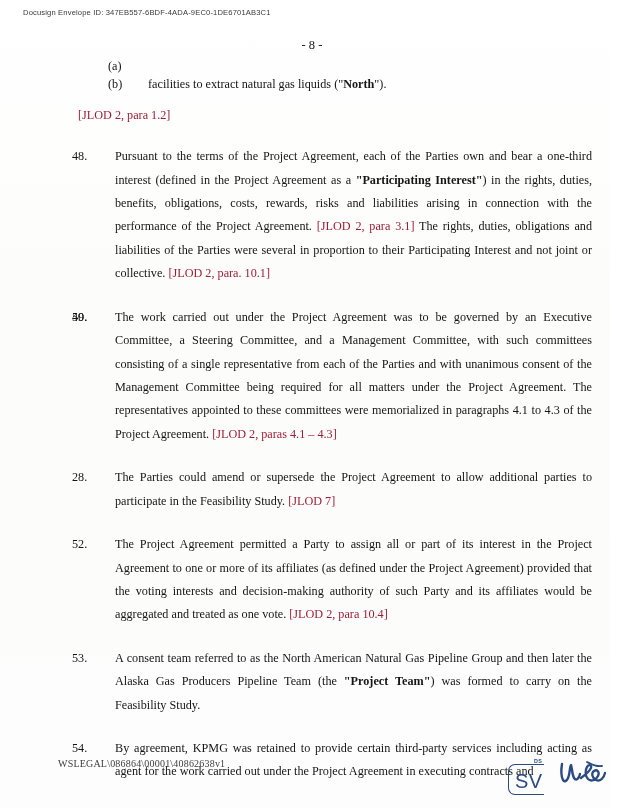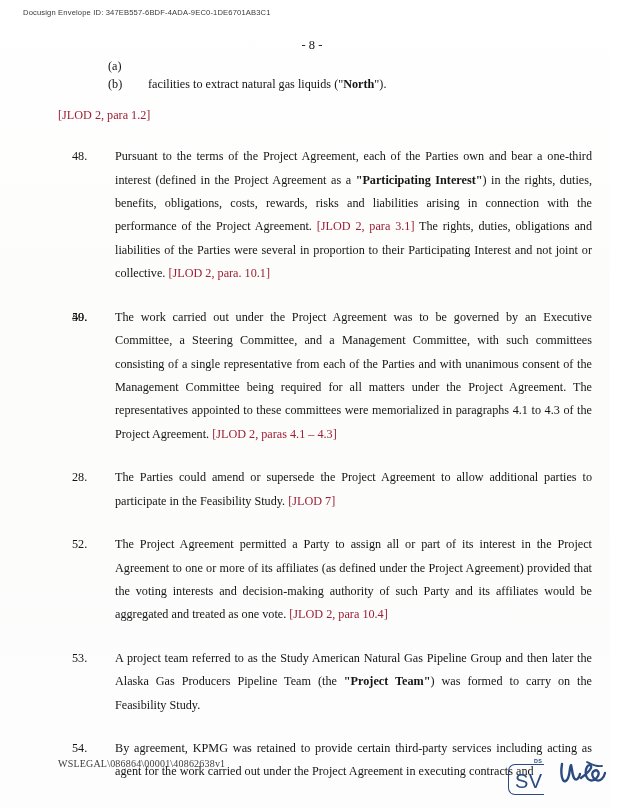--- a/index.html
+++ b/index.html
@@ -66,21 +66,21 @@
   .sub-item .marker {
     position: absolute;
     left: 108px;
     top: 0;
     font-size: 12.2px;
   }
 
   
   .cite-line {
     margin: 0 0 22px 0;
-    padding-left: 58px;
+    padding-left: 78px;
     font-size: 12.2px;
     color: #9c1f33;
   }
 
   
   .para {
     position: relative;
     margin: 0 0 20px 0;
     padding-left: 115px;
     padding-right: 32px;
@@ -205,21 +205,21 @@
       <span>The Parties could amend or supersede the Project Agreement to allow additional parties to participate in the Feasibility Study. </span><span class="cite">[JLOD 7]</span>
     </div>
 
     <div class="para">
       <span class="num">52.</span>
       <span>The Project Agreement permitted a Party to assign all or part of its interest in the Project Agreement to one or more of its affiliates (as defined under the Project Agreement) provided that the voting interests and decision-making authority of such Party and its affiliates would be aggregated and treated as one vote. </span><span class="cite">[JLOD 2, para 10.4]</span>
     </div>
 
     <div class="para">
       <span class="num">53.</span>
-      <span>A project team referred to as the Study American Natural Gas Pipeline Group and then later the Alaska Gas Producers Pipeline Team (the </span><span class="b">"Project Team"</span><span>) was formed to carry on the Feasibility Study.</span>
+      <span>A consent team referred to as the North American Natural Gas Pipeline Group and then later the Alaska Gas Producers Pipeline Team (the </span><span class="b">"Project Team"</span><span>) was formed to carry on the Feasibility Study.</span>
     </div>
 
     <div class="para">
       <span class="num">54.</span>
       <span>By agreement, KPMG was retained to provide certain third-party services including acting as agent for the work carried out under the Project Agreement in executing contracts and</span>
     </div>
 
   </div>
 
   <div class="footer-ref">WSLEGAL\086864\00001\40862638v1</div>

